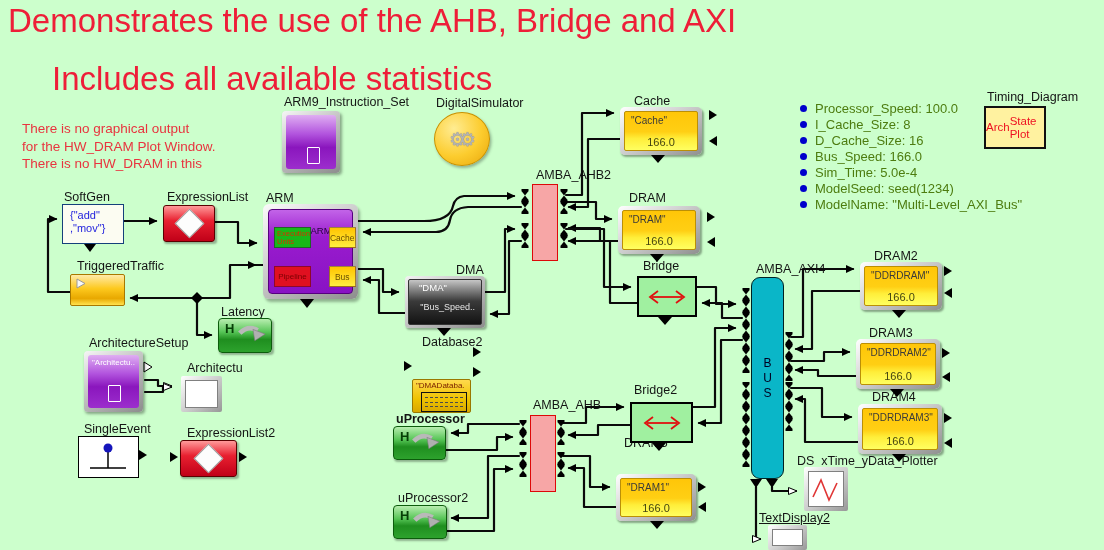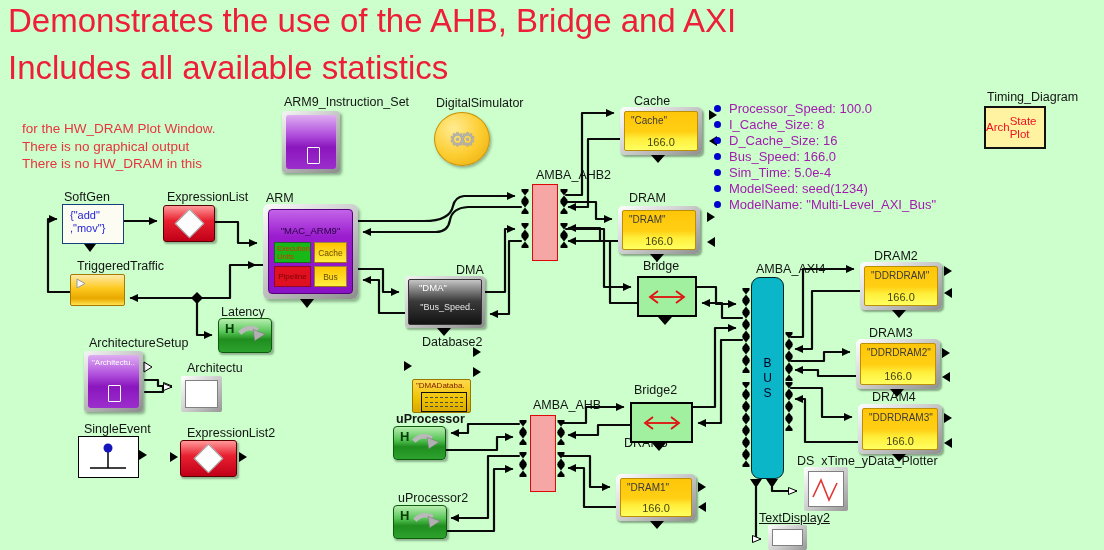--- a/index.html
+++ b/index.html
@@ -4,21 +4,21 @@
 <style>
   html,body{margin:0;padding:0;}
   #canvas{position:relative;width:1104px;height:550px;background:#ccffcc;overflow:hidden;
           font-family:"Liberation Sans",sans-serif;}
   .title{position:absolute;left:8px;color:#ee1e38;font-size:33px;white-space:nowrap;}
   .note{position:absolute;left:22px;top:120px;color:#e8343f;font-size:13.5px;line-height:17.5px;}
   .lbl{position:absolute;font-size:12.5px;color:#141414;white-space:nowrap;}
   .wires{position:absolute;left:0;top:0;z-index:1;}
   .blk{position:absolute;z-index:2;box-sizing:border-box;}
   
-  .params{position:absolute;left:714px;top:100px;z-index:2;font-size:13px;color:#a21caf;}
+  .params{position:absolute;left:800px;top:100px;z-index:2;font-size:13px;color:#4d7c0f;}
   .prow{height:16px;display:flex;align-items:center;white-space:nowrap;}
   .bullet{display:inline-block;width:7px;height:7px;border-radius:50%;background:#0000cc;margin-right:8px;}
   
   .mem{border-radius:5px;background:linear-gradient(145deg,#ffffff 0%,#cfcfcf 45%,#8f8f8f 100%);
        padding:4px;box-shadow:1.5px 2px 2px rgba(0,0,0,.35);}
   .mem-in{height:100%;box-sizing:border-box;border-radius:2px;border:1px solid #bb8f06;
           background:linear-gradient(180deg,#ffc608 0%,#ffcf14 52%,#ffee3a 70%,#ffff60 100%);
           display:flex;flex-direction:column;justify-content:space-between;}
   .mem-name{font-size:10px;color:#3a3a3a;padding:3px 0 0 6px;white-space:nowrap;overflow:hidden;}
   .mem-val{font-size:11px;color:#454510;text-align:center;padding-bottom:2px;}
@@ -74,21 +74,21 @@
   .db-name{font-size:8px;color:#7a2000;padding:1px 0 0 3px;white-space:nowrap;overflow:hidden;}
   .db-icon{position:absolute;left:8px;top:12px;width:38px;height:18px;border:1px solid #111;
            display:flex;flex-direction:column;justify-content:space-evenly;padding:0 3px;}
   .db-line{border-top:1px dashed #4a4a4a;height:0;}
   
   .armouter{border-radius:6px;background:linear-gradient(145deg,#fbfbfb 0%,#c6c6c6 50%,#8d8d8d 100%);
             padding:5px;box-shadow:2px 3px 3px rgba(0,0,0,.3);}
   .armin{height:100%;box-sizing:border-box;border-radius:4px;border:1px solid #55007e;position:relative;
          background:linear-gradient(180deg,#c264e8 0%,#9a1cce 32%,#8812c4 100%);}
   .armchip{font-size:9.5px;color:#270040;text-align:center;padding-top:15px;}
-  .armgrid{position:absolute;left:5px;right:5px;bottom:6px;display:grid;grid-template-columns:1fr 1fr;gap:3px;}
+  .armgrid{position:absolute;left:5px;right:5px;bottom:6px;display:grid;grid-template-columns:1fr 1fr;gap:18px;}
   .ac{height:19px;display:flex;align-items:center;justify-content:center;border:1px solid rgba(40,0,60,.45);}
   .ac-exec{background:#18b818;color:#d83000;font-size:7.5px;line-height:8px;justify-content:flex-start;padding-left:2px;}
   .ac-gold{background:linear-gradient(#ffc400,#ffee40);color:#6b4e00;font-size:8.5px;}
   .ac-pipe{background:#e01020;color:#7a0000;font-size:8px;}
   
   .timing{background:#fff2a0;border:2px solid #111;color:#ee1222;font-size:11.5px;line-height:13px;
           display:flex;align-items:center;justify-content:center;}
 </style>
 </head>
 <body>
@@ -232,24 +232,24 @@
       <use href="#spool" x="785" y="356" width="8" height="13"></use>
         <use href="#spool" x="785" y="368" width="8" height="13"></use>
       <use href="#spool" x="785" y="382" width="8" height="13"></use>
         <use href="#spool" x="785" y="394" width="8" height="13"></use>
       <use href="#spool" x="785" y="406" width="8" height="13"></use>
         <use href="#spool" x="785" y="418" width="8" height="13"></use>
     </g>
   </svg>
 
   <div class="title" style="top:2px;">Demonstrates the use of the AHB, Bridge and AXI</div>
-  <div class="title" style="top:49px;">Includes all available statistics</div>
+  <div class="title" style="top:60px;margin-left:44px;">Includes all available statistics</div>
   <div class="note">
+    <div>There is no graphical output</div>
     <div>for the HW_DRAM Plot Window.</div>
-    <div>There is no graphical output</div>
     <div>There is no HW_DRAM in this</div>
   </div>
 
   <div class="params">
     <div class="prow">
         <span class="bullet"></span>
         <span>Processor_Speed: 100.0</span>
       </div>
     <div class="prow">
         <span class="bullet"></span>

